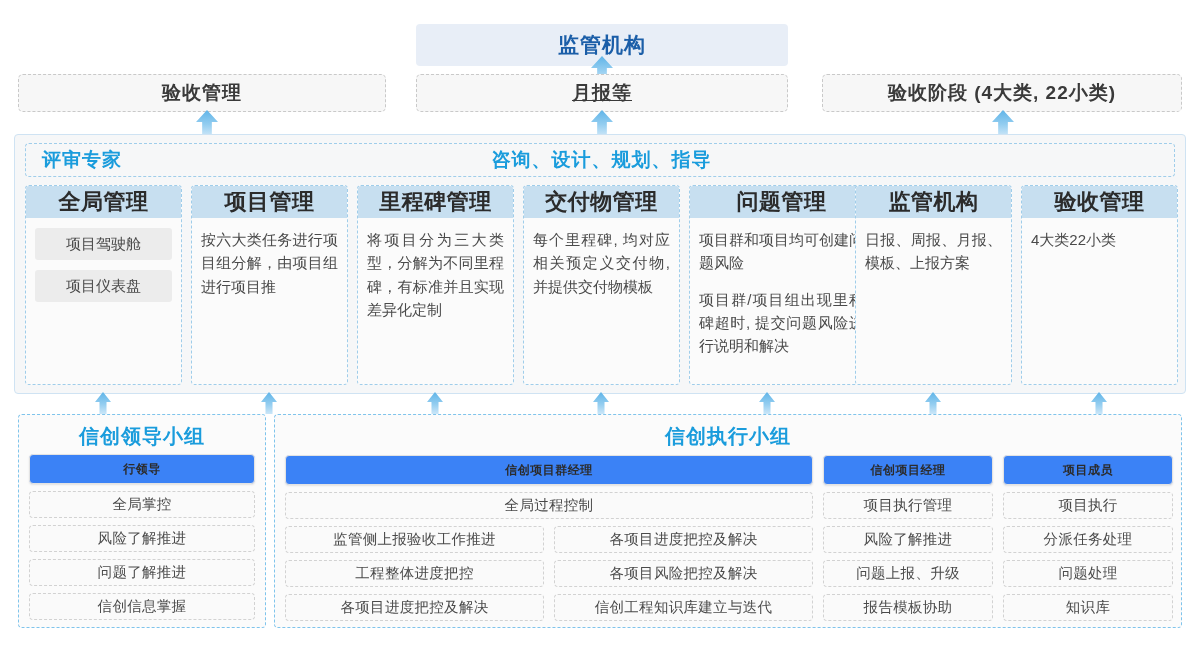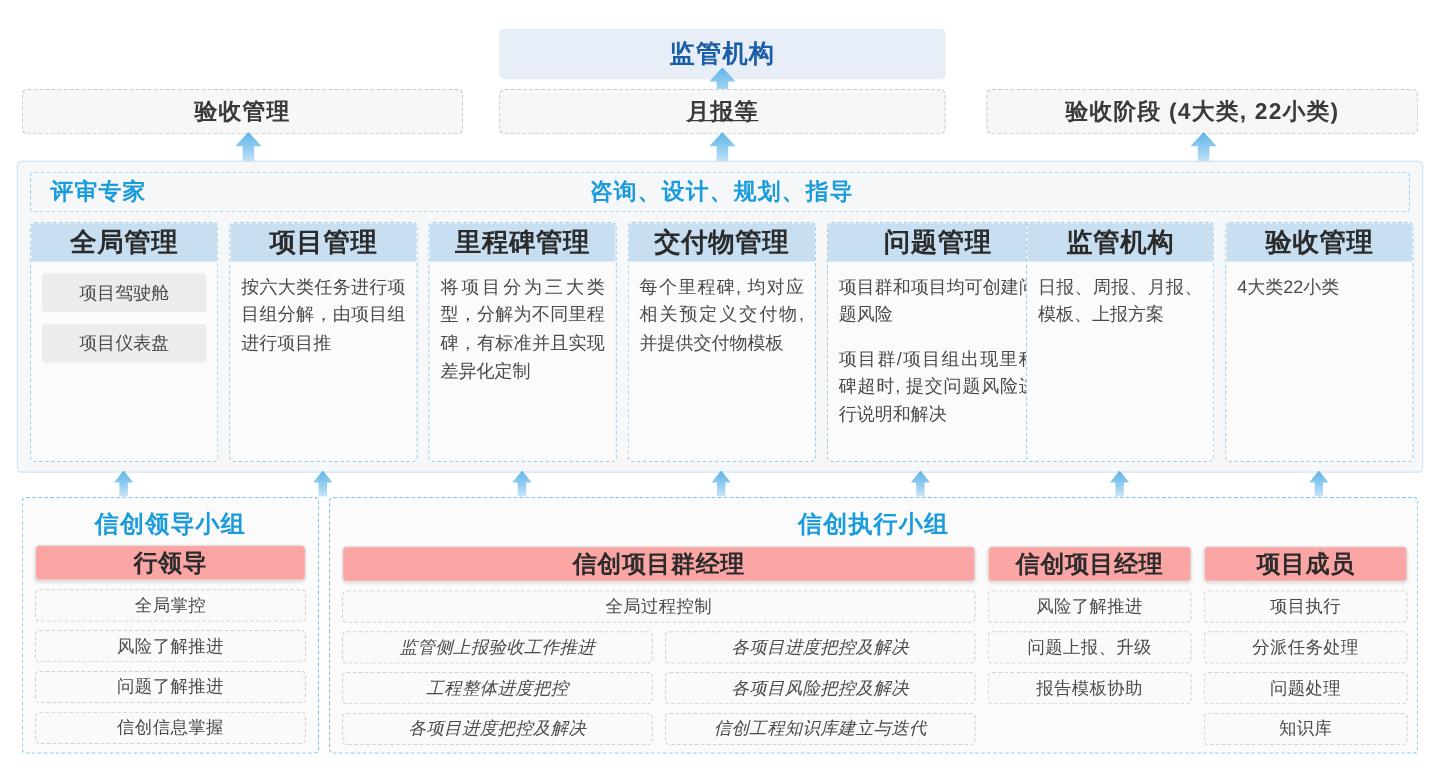--- a/index.html
+++ b/index.html
@@ -106,42 +106,42 @@
     border-radius: 4px;
     background: #fbfbfb;
   }
   .group-title {
     text-align: center;
     color: #1a9cdc; font-weight: bold; font-size: 20px;
     letter-spacing: 1px;
     padding-top: 8px;
   }
   .role-head {
-    background: #fca5a5;
+    background: #3b82f6;
     border: 1px solid #e3e3e3;
     border-radius: 4px;
     box-shadow: 0 1px 2px rgba(0,0,0,.10);
     height: 30px;
     display: flex; align-items: center; justify-content: center;
-    font-size: 20px; font-weight: bold; color: #2b2b2b;
+    font-size: 12px; font-weight: bold; color: #2b2b2b;
     letter-spacing: .5px;
   }
   .task {
     background: #fafafa;
     border: 1px dashed #d2d2d2;
     border-radius: 4px;
     height: 27px;
     display: flex; align-items: center; justify-content: center;
     font-size: 14.5px; color: #4a4a4a;
     margin-top: 7px;
     letter-spacing: .3px;
   }
   .stack { padding: 0 10px 10px 10px; }
   .two-col-tasks { display: flex; gap: 10px; }
-  .two-col-tasks > div { flex: 1; font-style: italic; }
+  .two-col-tasks > div { flex: 1; }
   .wide-task { margin-top: 7px; }
 </style>
 </head>
 <body>
 
 <div class="page">
 
   <div class="solid-box" style="position:absolute; left:416px; top:24px; width:372px; height:42px;">
     <span>监管机构</span>
   </div>
@@ -255,20 +255,21 @@
         <div>
           <div class="task">各项目进度把控及解决</div>
           <div class="task">各项目风险把控及解决</div>
           <div class="task">信创工程知识库建立与迭代</div>
         </div>
       </div>
     </div>
 
     <div style="position:absolute; left:548px; top:40px; width:170px;">
       <div class="role-head">信创项目经理</div>
+      <div class="task">项目执行管理</div>
       <div class="task">风险了解推进</div>
       <div class="task">问题上报、升级</div>
       <div class="task">报告模板协助</div>
     </div>
 
     <div style="position:absolute; left:728px; top:40px; width:170px;">
       <div class="role-head">项目成员</div>
       <div class="task">项目执行</div>
       <div class="task">分派任务处理</div>
       <div class="task">问题处理</div>

